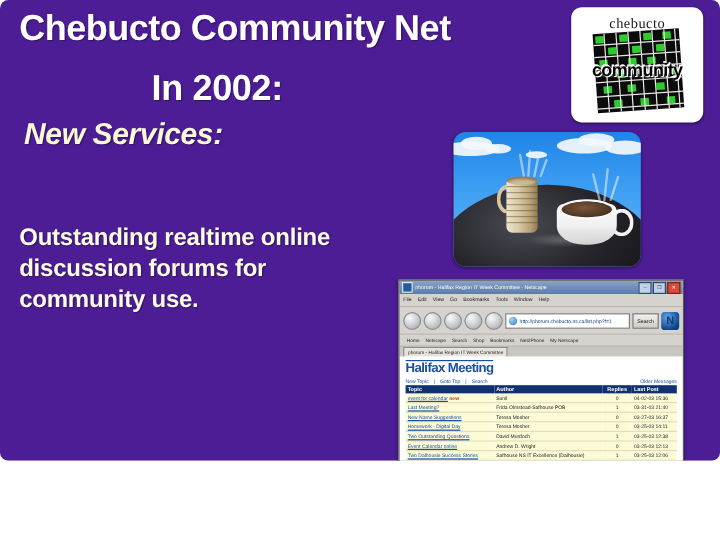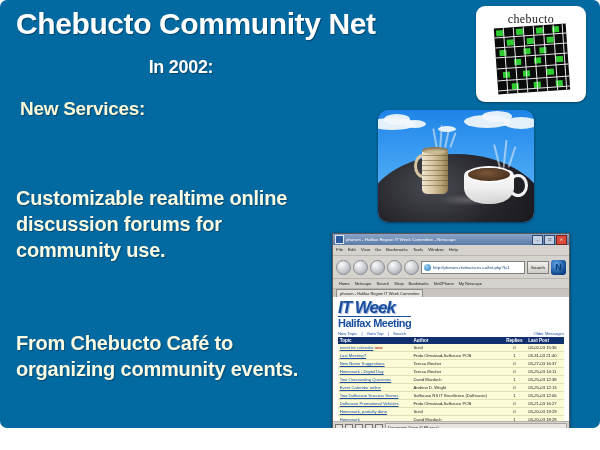--- a/index.html
+++ b/index.html
@@ -1,49 +1,50 @@
 <!DOCTYPE html>
 <html><head>
 <meta charset="utf-8">
 <title>Chebucto Community Net slide</title>
 <style>
   html,body{margin:0;padding:0;background:#ffffff;}
   body{font-family:"Liberation Sans",sans-serif;}
 
   #slide{
     position:relative;
-    width:600px;height:428px;
-    background:#0369a1;
+    width:600px;height:384px;
+    background:#4c1d95;
     overflow:hidden;
     border-radius:7px;
     box-sizing:border-box;
   }
 
   
   #title{
     position:absolute;left:16px;top:8px;width:430px;
     color:#ffffff;
     font-size:30px;font-weight:bold;line-height:1.06;
     letter-spacing:-0.4px;
     text-shadow:1px 1px 1px rgba(0,0,0,.35);
   }
   #subtitle{
     position:absolute;left:16px;top:57px;width:330px;
     text-align:center;
     color:#ffffff;
-    font-size:18px;font-weight:bold;
+    font-size:30px;font-weight:bold;
     letter-spacing:-0.3px;
     text-shadow:1px 1px 1px rgba(0,0,0,.35);
   }
   #services{
     position:absolute;left:20px;top:98px;width:330px;
     color:#fbf9d8;
-    font-size:19px;font-weight:bold;
+    font-size:25px;font-weight:bold;
     letter-spacing:-0.3px;
     text-shadow:1px 1px 1px rgba(0,0,0,.35);
+    font-style:italic;
   }
 
   
   .para{
     position:absolute;left:16px;
     color:#fcfbe3;
     font-size:20px;font-weight:bold;line-height:1.30;
     letter-spacing:-0.2px;
     text-shadow:1px 1px 1px rgba(0,0,0,.30);
   }
@@ -272,22 +273,21 @@
 </style>
 </head>
 <body>
 
 <div id="slide">
 
   <div id="title">Chebucto Community Net</div>
   <div id="subtitle">In 2002:</div>
   <div id="services">New Services:</div>
 
-  <div class="para" id="para1">Customizable realtime online discussion forums for community use.</div>
-  <div class="para" id="para2">From Chebucto Café to organizing community events.</div>
+  <div class="para" id="para1">Outstanding realtime online discussion forums for community use.</div>
 
   <div id="logo-card">
     <div id="logo-chebucto">chebucto</div>
     <div id="logo-grid">
       <span class="cell" style="left:2px;top:2px"></span>
       <span class="cell" style="left:22px;top:2px"></span>
       <span class="cell" style="left:42px;top:2px"></span>
       <span class="cell" style="left:58px;top:2px"></span>
       <span class="cell" style="left:12px;top:12px"></span>
       <span class="cell" style="left:32px;top:12px"></span>
@@ -312,20 +312,21 @@
       <span class="wline" style="left:0;top:62px;width:72px;height:1px"></span>
       <span class="wline" style="left:9px;top:0;width:1px;height:66px"></span>
       <span class="wline" style="left:19px;top:0;width:1px;height:66px"></span>
       <span class="wline" style="left:29px;top:0;width:1px;height:66px"></span>
       <span class="wline" style="left:39px;top:0;width:1px;height:66px"></span>
       <span class="wline" style="left:49px;top:0;width:1px;height:66px"></span>
       <span class="wline" style="left:59px;top:0;width:1px;height:66px"></span>
       <span class="wline" style="left:68px;top:0;width:1px;height:66px"></span>
     </div>
     <div id="logo-words">
+      <span id="logo-community">community</span>
     </div>
   </div>
 
   <div id="coffee">
     <span class="cloud" style="left:-10px;top:8px;width:48px;height:12px"></span>
     <span class="cloud" style="left:6px;top:4px;width:26px;height:11px"></span>
     <span class="cloud" style="left:26px;top:10px;width:22px;height:8px"></span>
     <span class="cloud" style="left:86px;top:5px;width:46px;height:13px"></span>
     <span class="cloud" style="left:104px;top:1px;width:30px;height:11px"></span>
     <span class="cloud" style="left:126px;top:7px;width:34px;height:12px"></span>
@@ -408,21 +409,20 @@
     </div>
 
     <div id="tabbar">
       <span id="tab-label">phorum - Halifax Region IT Week Committee</span>
     </div>
 
     <div id="viewport">
 
       <div id="page-head">
         <div id="itweek">
-          <div id="itweek-1">IT Week</div>
           <div id="itweek-2">Halifax Meeting</div>
         </div>
       </div>
 
       <div id="page-links">
         <span class="left">
           <span>New Topic</span>
           <span>|</span>
           <span>Goto Top</span>
           <span>|</span>

